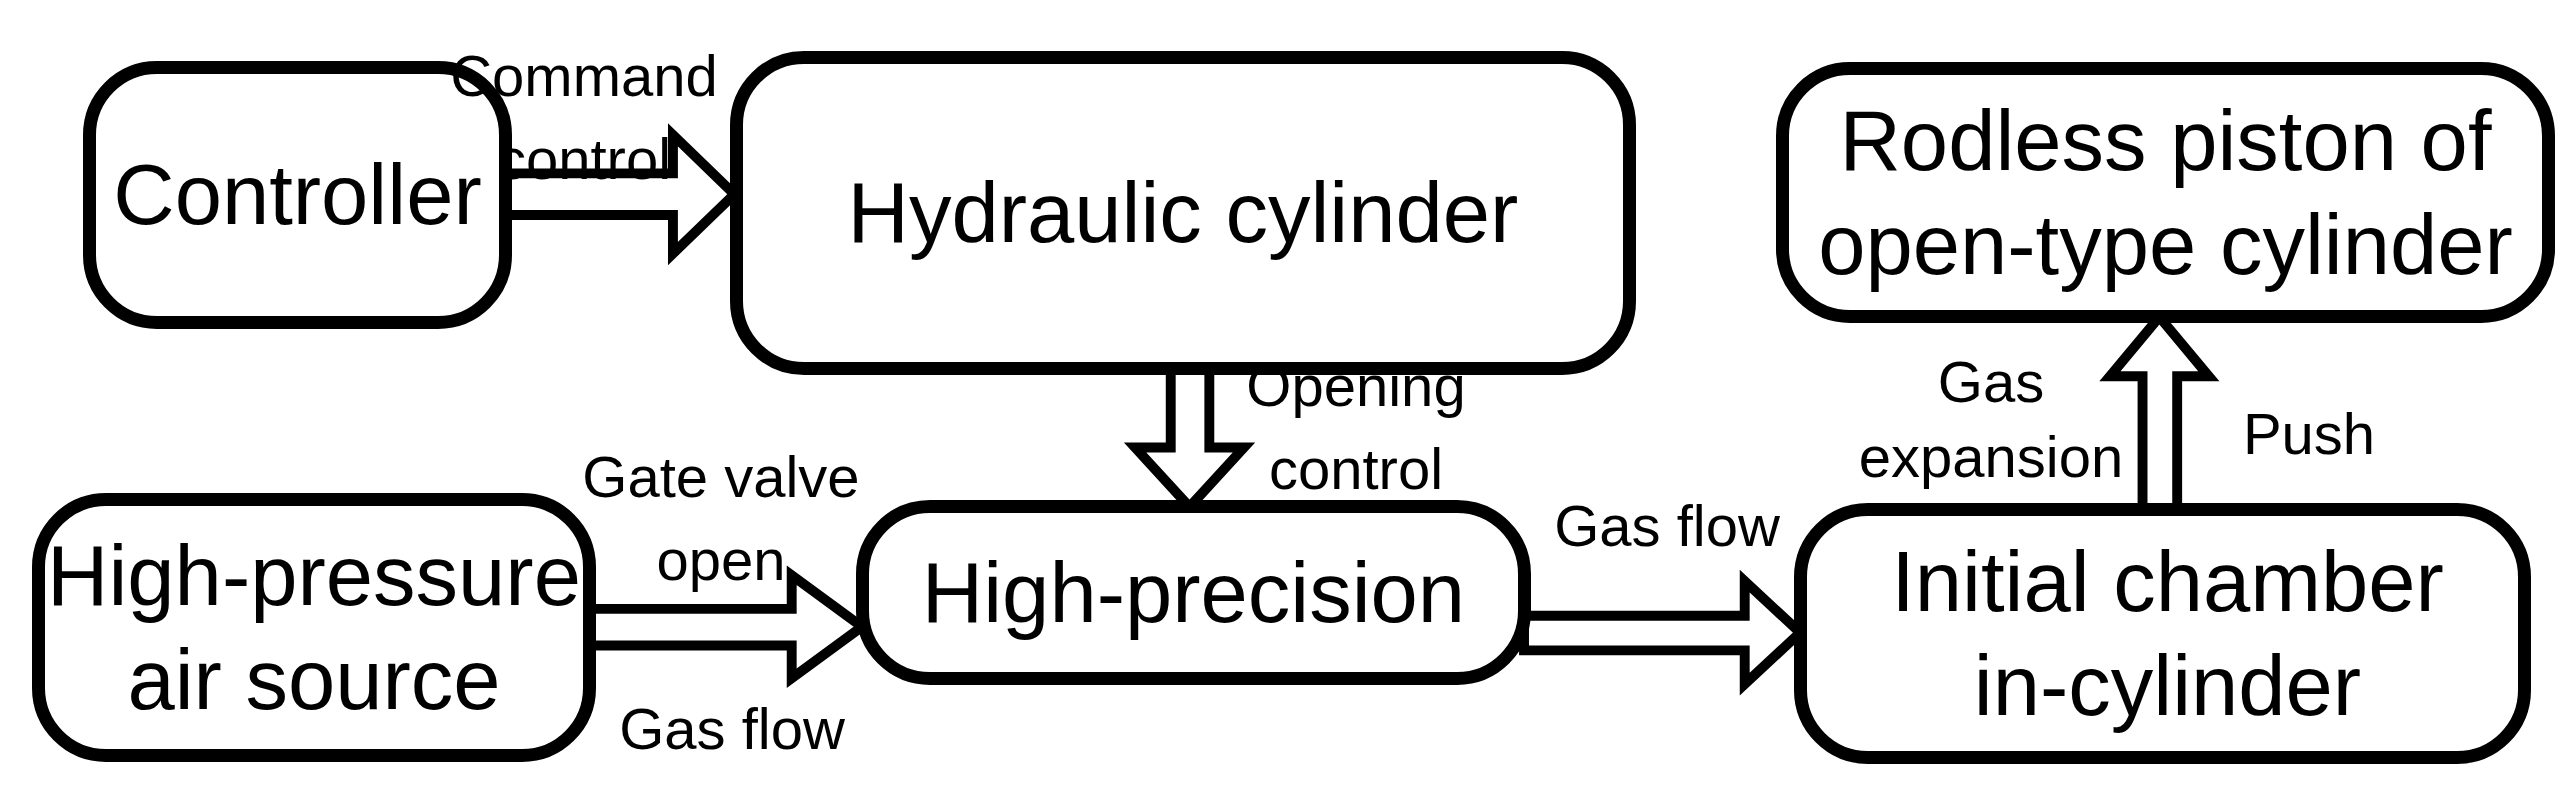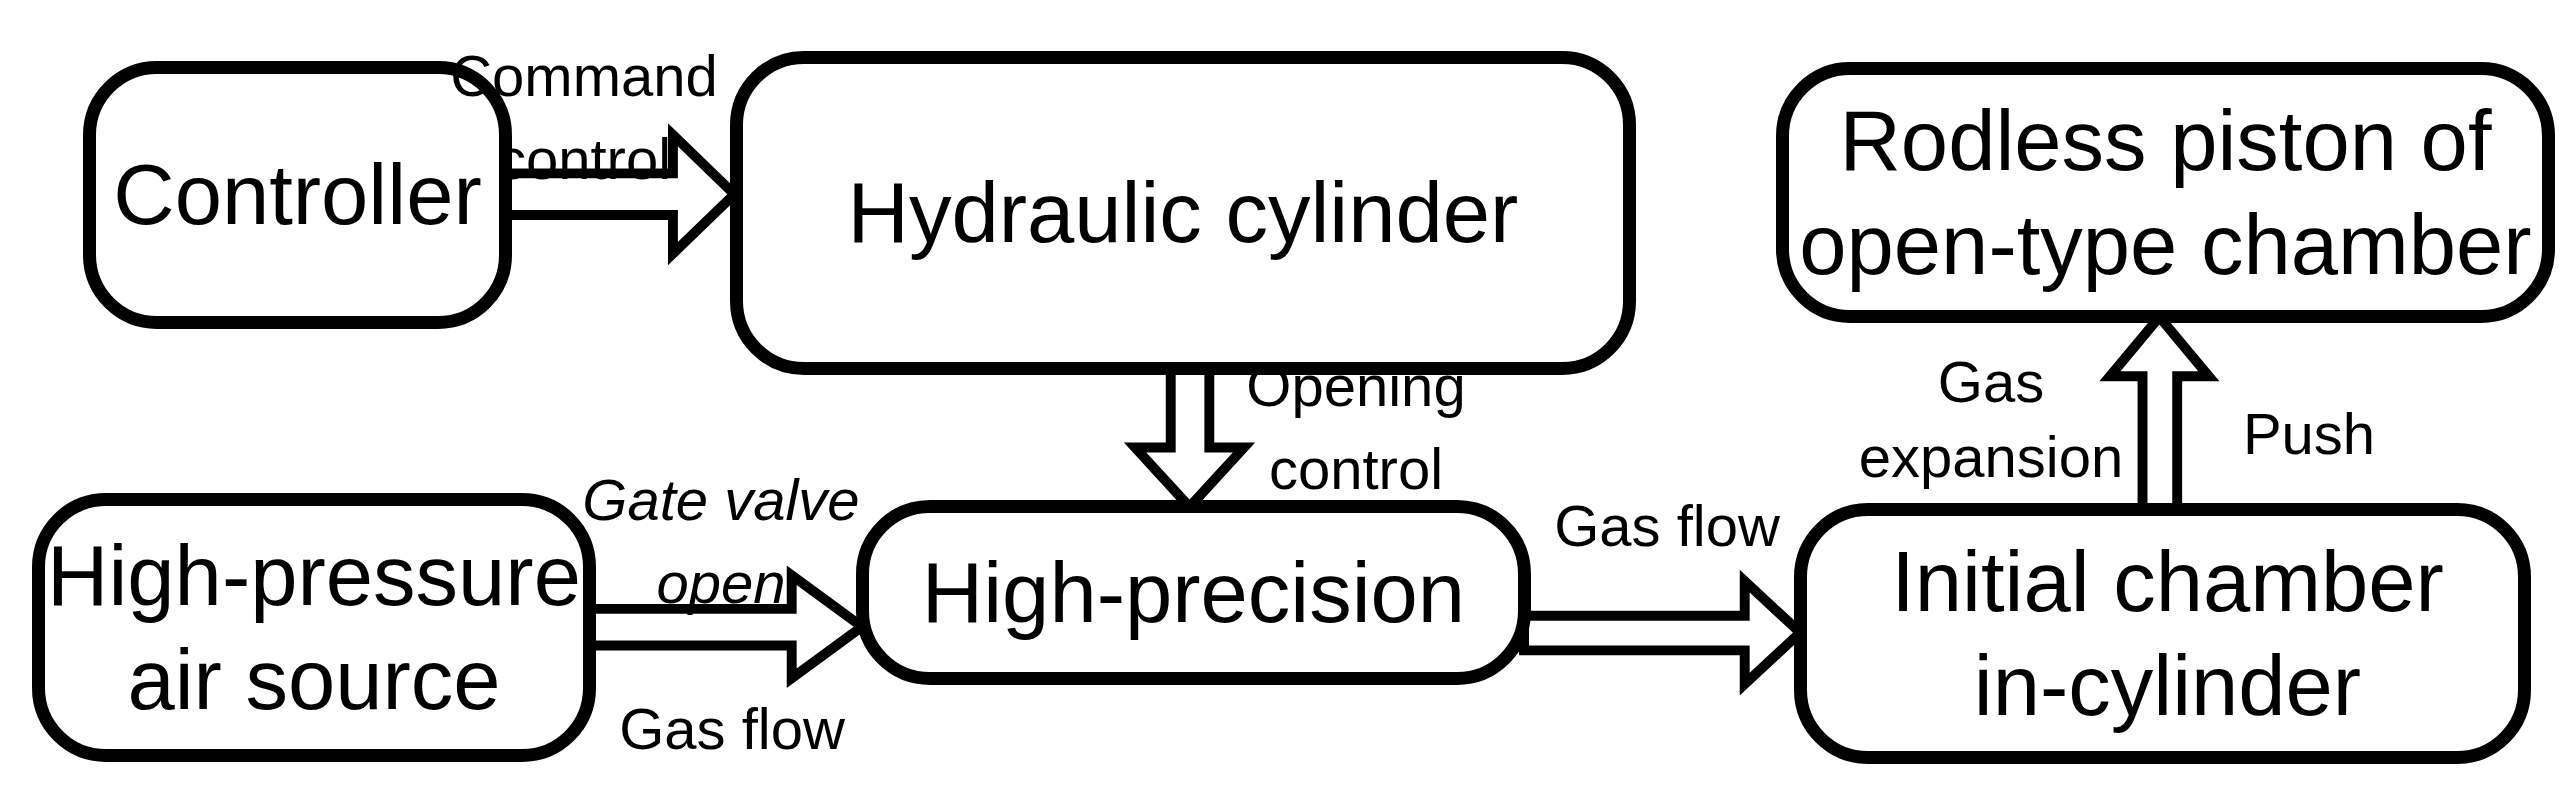--- a/index.html
+++ b/index.html
@@ -54,21 +54,21 @@
     position: absolute;
     font-size: 58px;
     line-height: 83px;
     text-align: center;
     white-space: nowrap;
     transform: translateX(-50%);
   }
   .arrow-label span { display: block; }
   .label-command-signal  { left: 584px;  top: 34px; }
   .label-opening-control { left: 1356px; top: 344px; }
-  .label-gate-valve-open { left: 721px;  top: 458px; font-style: italic; }
+  .label-gate-valve-open { left: 721px;  top: 435px; }
   .label-gas-flow-lower  { left: 732px;  top: 687px; }
   .label-gas-flow-right  { left: 1667px; top: 484px; }
   .label-gas-expansion   { left: 1991px; top: 344px; line-height: 75px; }
   .label-push            { left: 2309px; top: 392px; }
 </style>
 </head>
 <body>
 
 <div class="canvas">
 
@@ -102,21 +102,21 @@
     <span>High-precision</span>
   </div>
 
   <div class="node node-initial-chamber">
     <span>Initial chamber</span>
     <span>in-cylinder</span>
   </div>
 
   <div class="node node-rodless-piston">
     <span>Rodless piston of</span>
-    <span>open-type chamber</span>
+    <span>open-type cylinder</span>
   </div>
 
   <div class="arrow-label label-command-signal">
     <span>Command</span>
     <span>control</span>
   </div>
 
   <div class="arrow-label label-opening-control">
     <span>Opening</span>
     <span>control</span>

